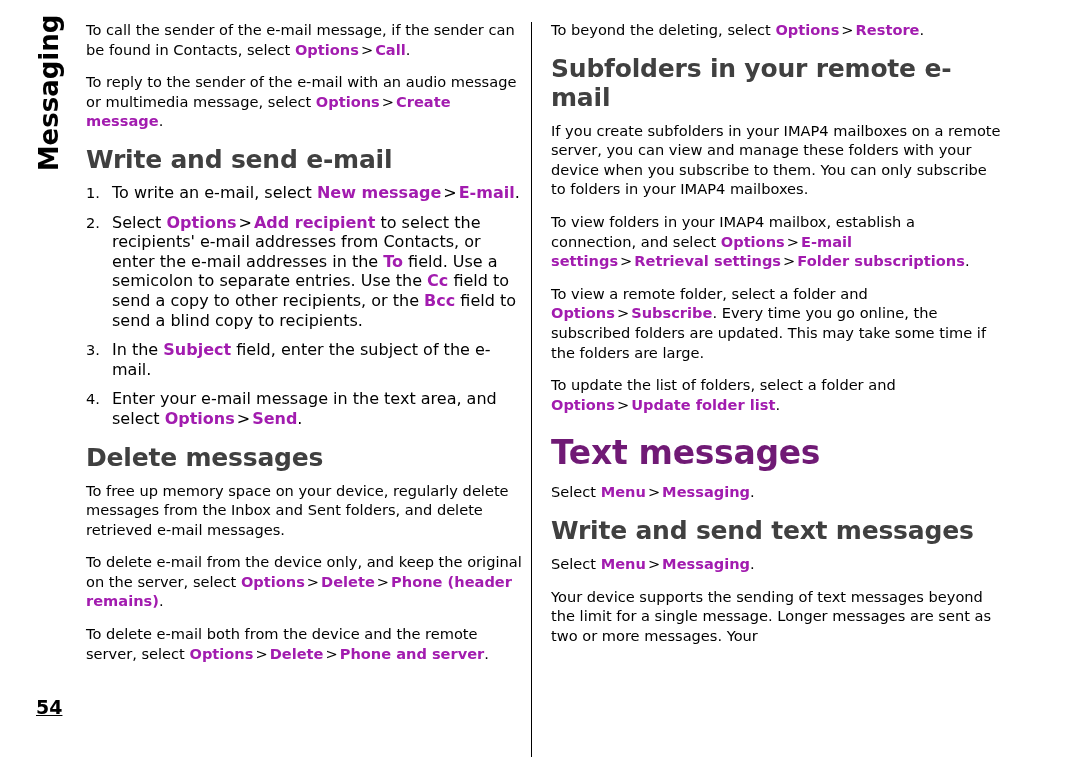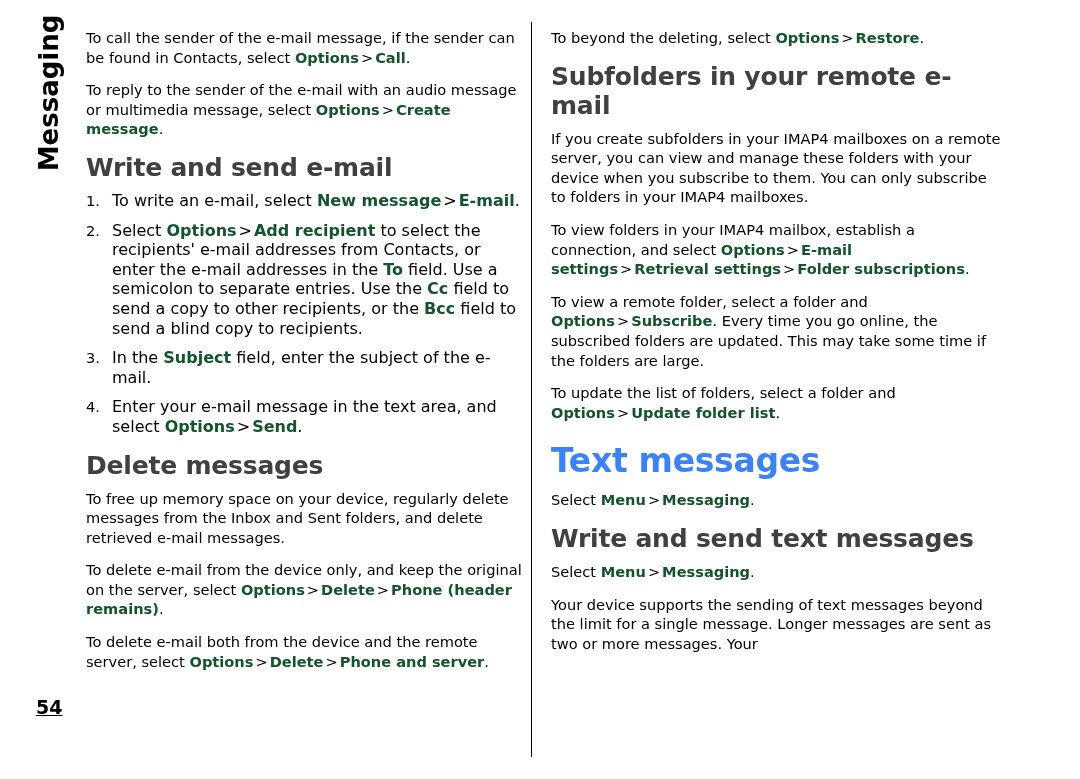--- a/index.html
+++ b/index.html
@@ -54,21 +54,21 @@
   .col-divider {
     position: absolute;
     left: 531px;
     top: 22px;
     width: 1px;
     height: 735px;
     background: #000000;
   }
   .col {
     position: absolute;
-    top: 28px;
+    top: 20px;
     font-size: 14.6px;
     line-height: 19.6px;
   }
   .col-left {
     left: 86px;
     width: 440px;
   }
   .col-right {
     left: 551px;
     width: 450px;
@@ -84,26 +84,26 @@
     line-height: 29px;
     font-weight: bold;
     color: #404040;
     margin: 14px 0 9px 0;
     letter-spacing: -0.2px;
   }
   h1 {
     font-size: 33px;
     line-height: 38px;
     font-weight: bold;
-    color: #3b82f6;
+    color: #701a75;
     margin: 20px 0 10px 0;
     letter-spacing: -0.3px;
   }
   .hl {
-    color: #14532d;
+    color: #a21caf;
     font-weight: bold;
   }
   .gt {
     color: #000000;
     font-weight: normal;
     padding: 0 2px;
   }
   ol.steps {
     margin: 0 0 13px 0;
     padding: 0;

